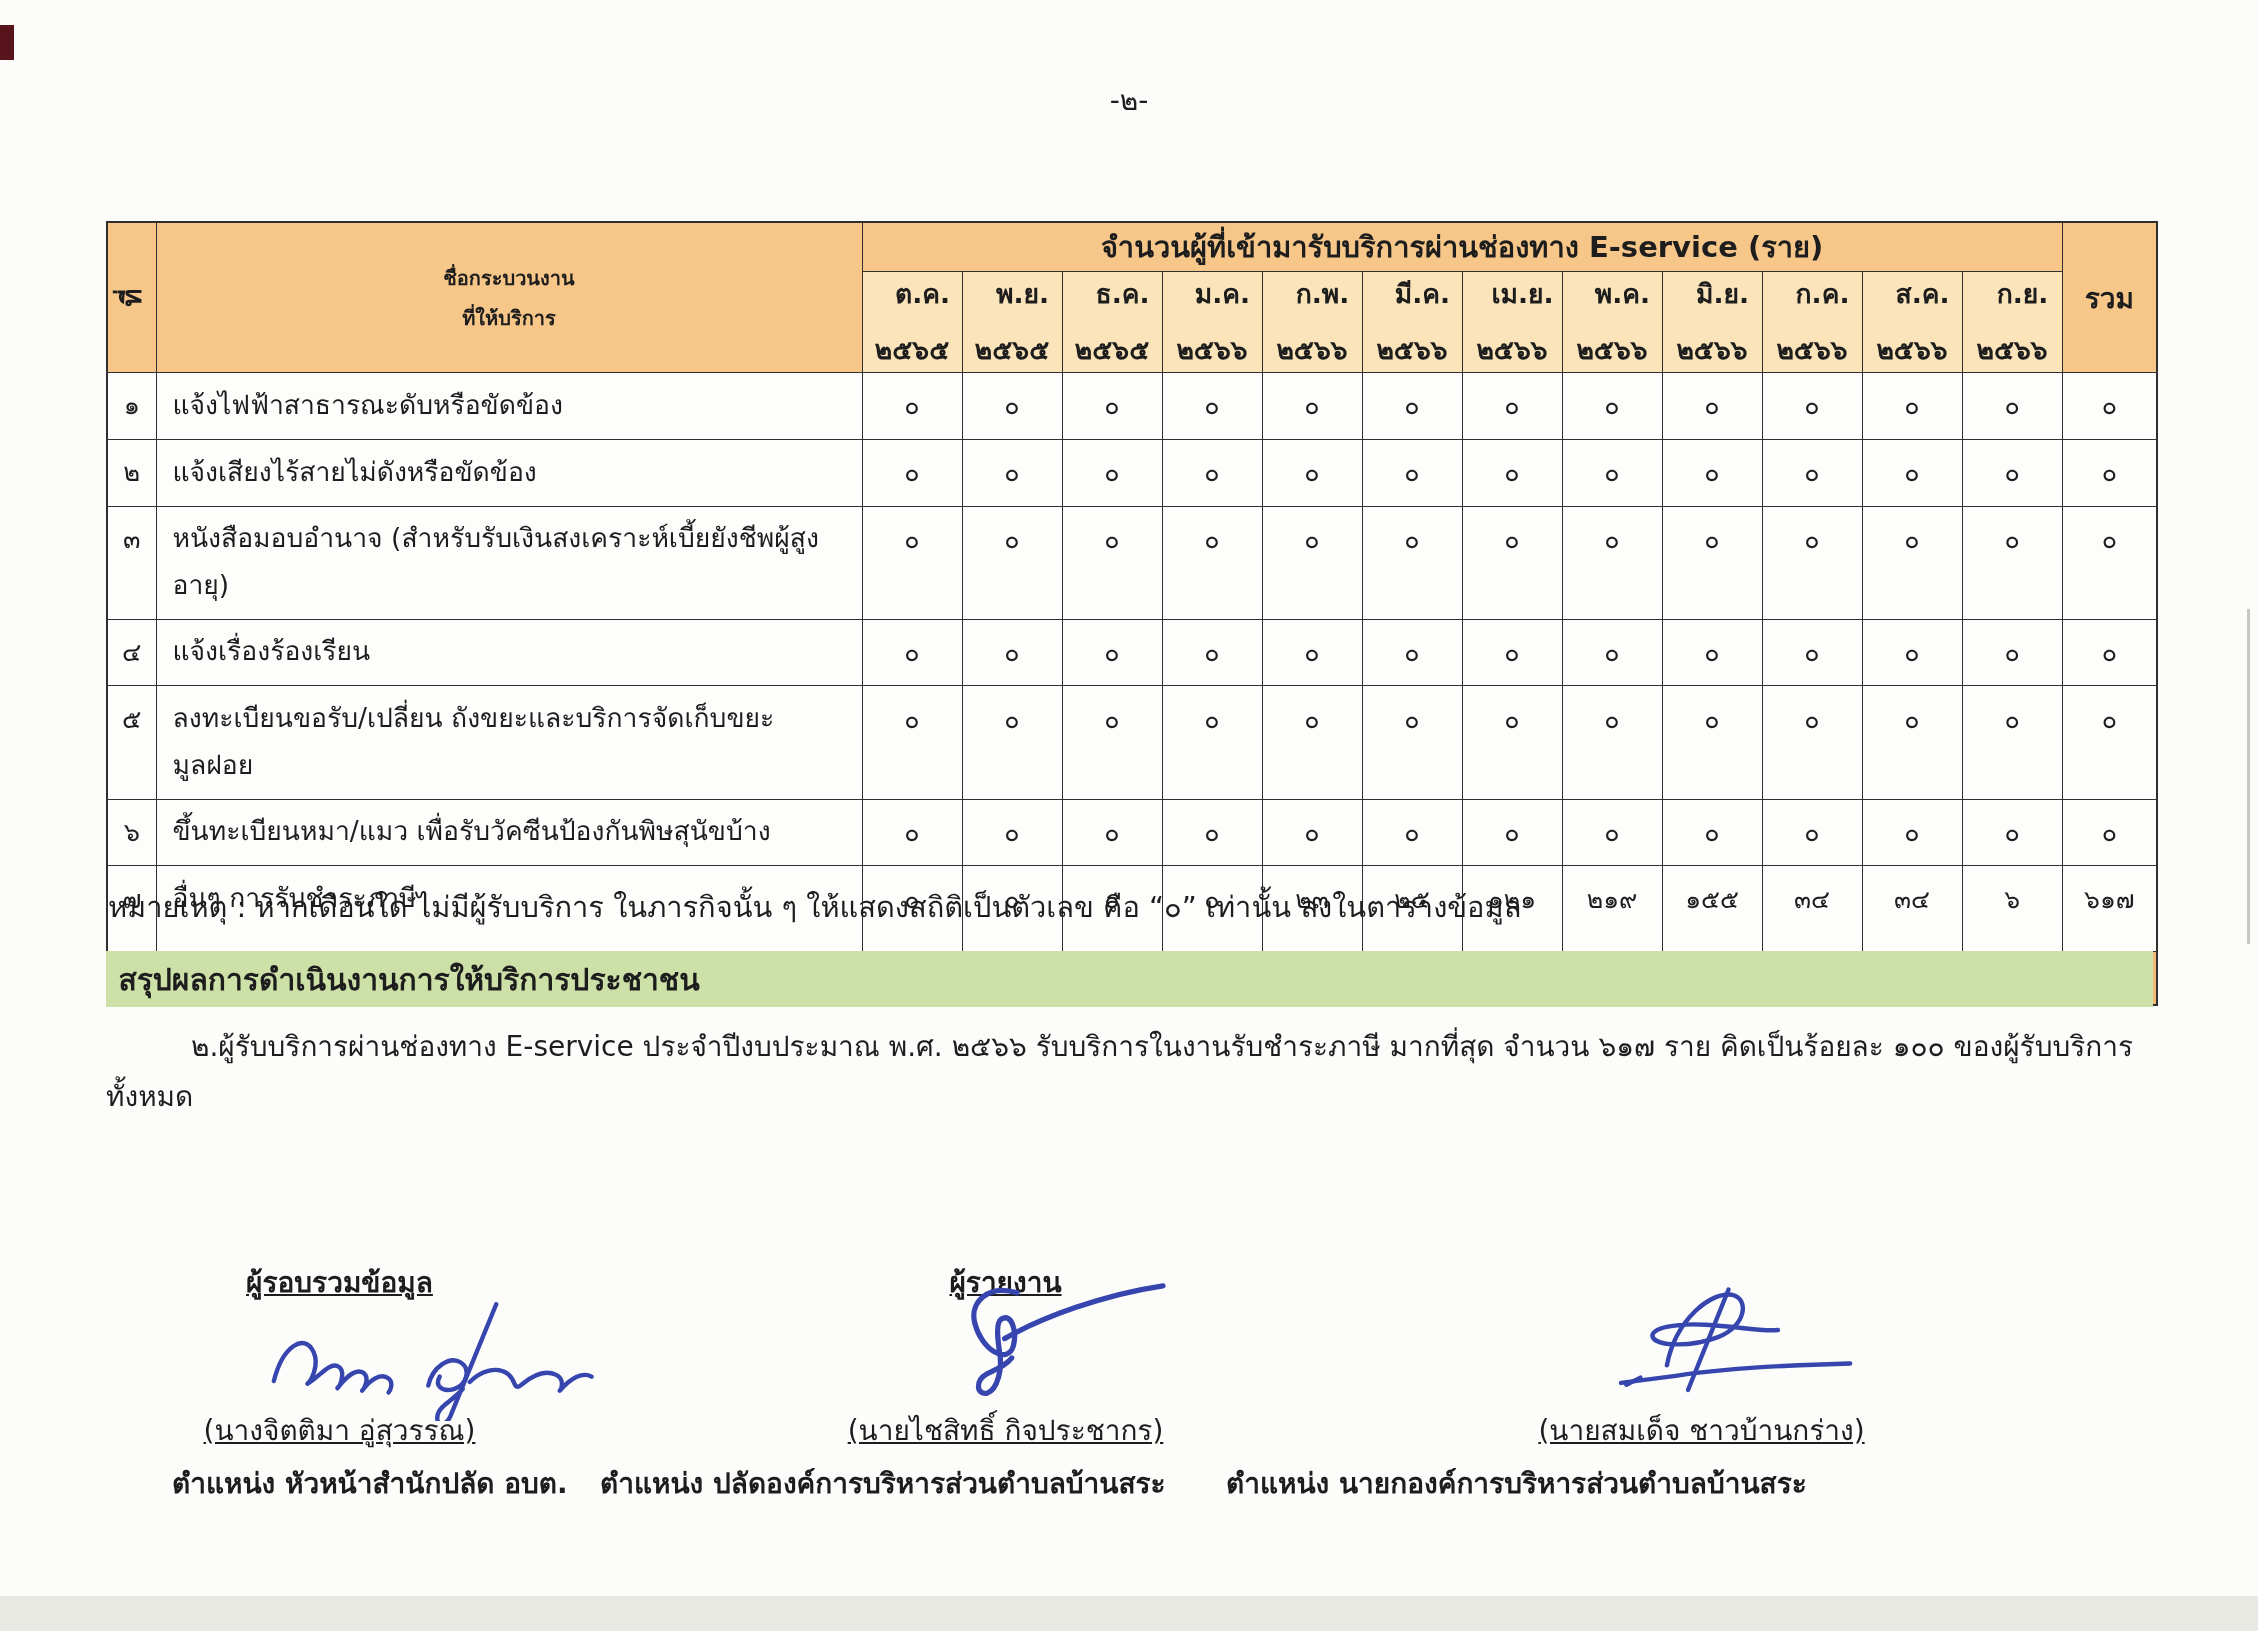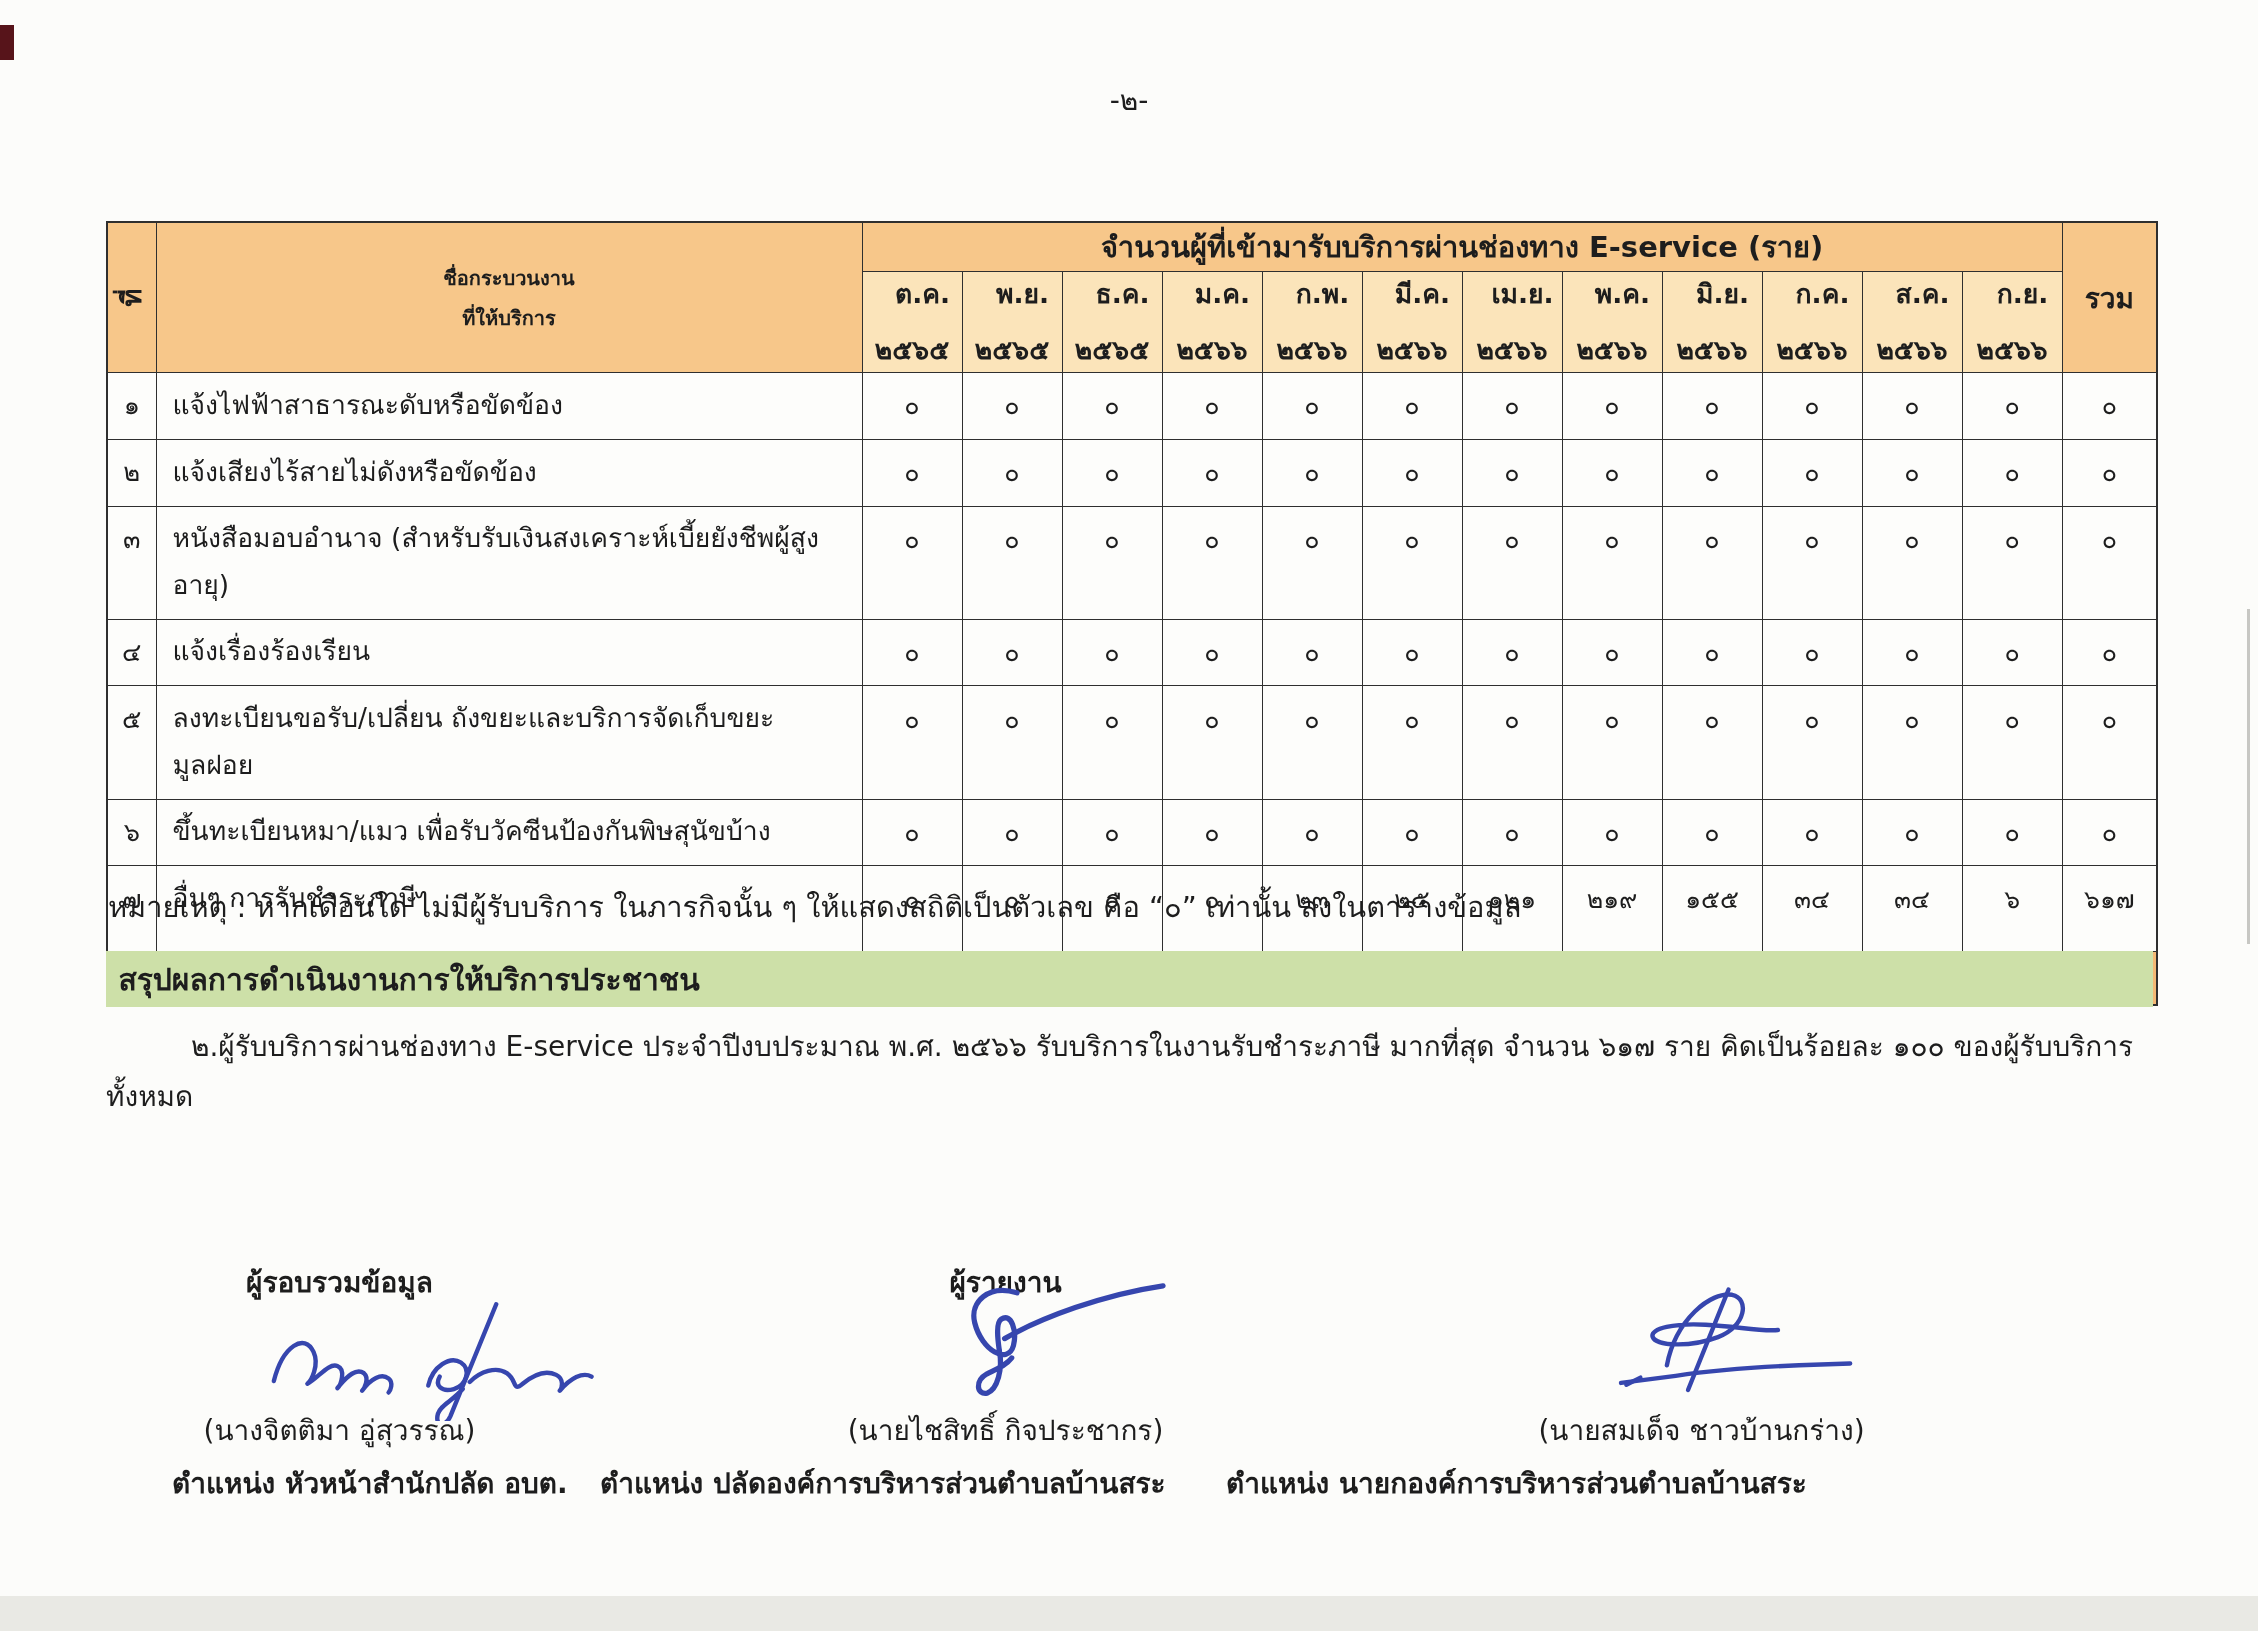--- a/index.html
+++ b/index.html
@@ -59,21 +59,21 @@
   }
 
   
   .paras {
     position:absolute; left:106px; top:1022px; width:2056px;
     font-size:28px; line-height:1.8;
   }
   .paras p { margin:0; text-indent:85px; }
 
   
-  .sig-role, .sig-name { position:absolute; width:415px; text-align:center; font-size:28px; }
+  .sig-role, .sig-name { position:absolute; width:415px; text-align:center; font-size:28px;text-decoration:underline; }
   .sig-role { font-weight:bold; top:1260px; }
   .sig-name { top:1408px; }
   .sig-pos  { position:absolute; top:1461px; font-weight:bold; font-size:28px; white-space:nowrap; }
   .sig-svg  { position:absolute; }
   .ink { stroke:var(--ink, #3646ae); fill:none; stroke-linecap:round; stroke-linejoin:round; }
 
   
   .artifact-corner { position:absolute; left:0; top:25px; width:14px; height:35px; background:#57141a; }
   .artifact-right  { position:absolute; right:8px; top:609px; width:2.6px; height:335px; background:#9a9a96; opacity:.55; }
   .artifact-bottom { position:absolute; left:0; bottom:0; width:100%; height:35px; background:#e9e9e4; }

